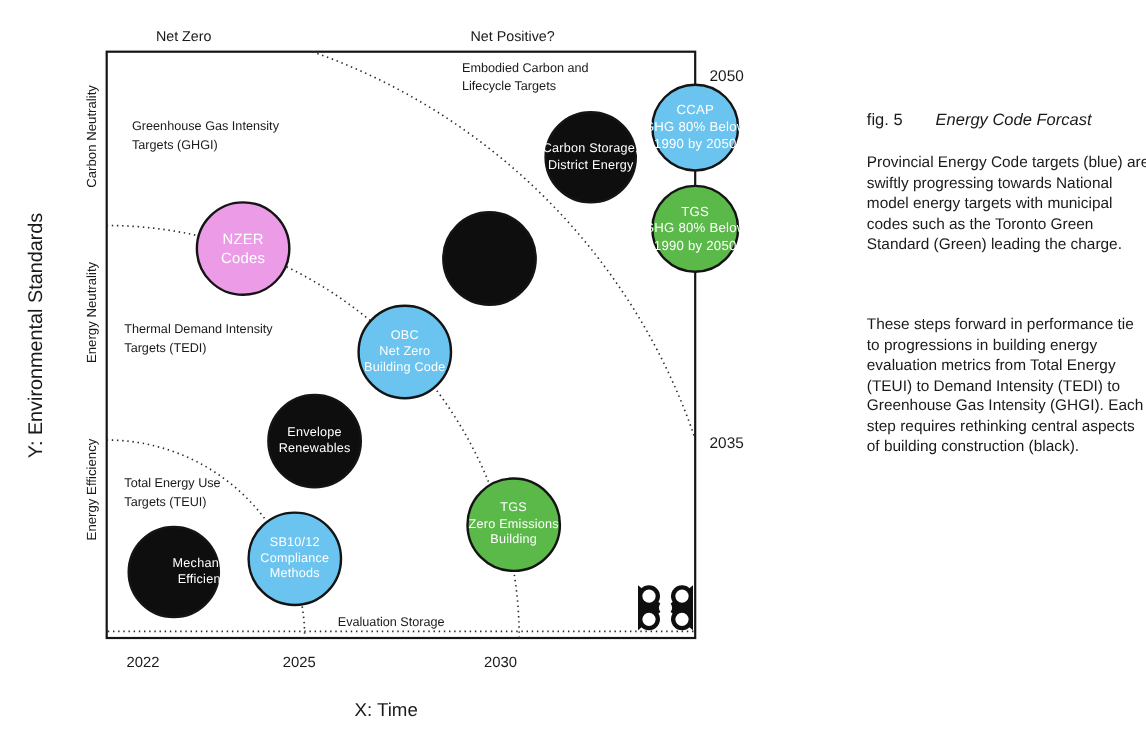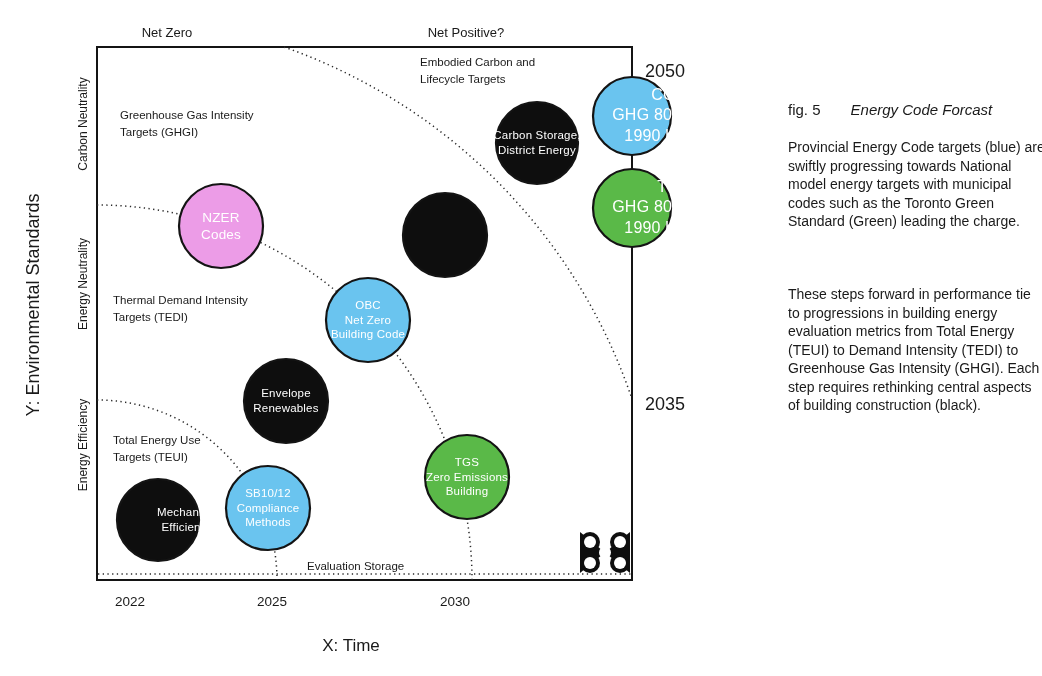--- a/index.html
+++ b/index.html
@@ -10,41 +10,41 @@
   }
   .abs{position:absolute;}
   .hcenter{transform:translateX(-50%);}
   .pre{white-space:pre-line;}
 
   #diagram-svg{position:absolute;left:0;top:0;}
 
   .top-label{font-size:13px;}
   .annot{font-size:11.5px;line-height:1.45;}
   .year{font-size:13.5px;text-align:right;}
-  .right-year{font-size:18px;text-align:center;}
+  .right-year{font-size:14px;text-align:center;}
 
   .y-axis-title{
     left:33px;top:305px;font-size:18px;
     transform:translate(-50%,-50%) rotate(-90deg);
     white-space:nowrap;
   }
   .band-label{
     font-size:12px;
     transform:translate(-50%,-50%) rotate(-90deg);
     white-space:nowrap;
   }
   .x-axis-title{left:351px;top:636px;font-size:17px;transform:translateX(-50%);}
 
   #bubble-labels{position:absolute;left:0;top:0;width:1042px;height:676px;pointer-events:none;}
   .bubble-label{
     position:absolute;transform:translate(-50%,-50%);
     color:#ffffff;text-align:center;white-space:pre-line;
     line-height:1.28;letter-spacing:.2px;
   }
-  .bubble-label.sm{font-size:16px;margin-left:42px;}
+  .bubble-label.sm{font-size:12px;}
   .bubble-label.md{font-size:11.5px;}
   .bubble-label.lg{font-size:13.5px;}
 
   .caption{left:788px;width:258px;font-size:14px;line-height:18.5px;}
   .fig-line{top:101px;font-size:15px;}
   .fig-title{font-style:italic;margin-left:30px;}
   .p1{top:138px;}
   .p2{top:285px;}
 </style>
 </head>

